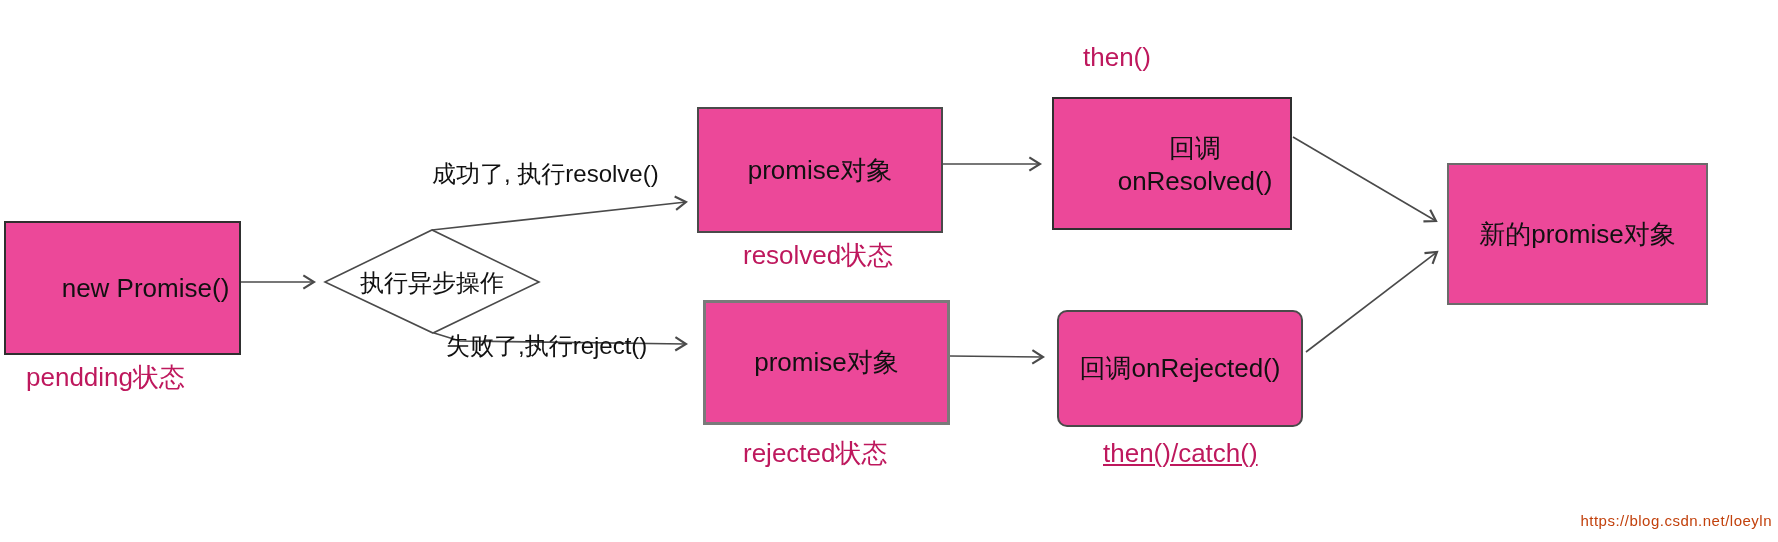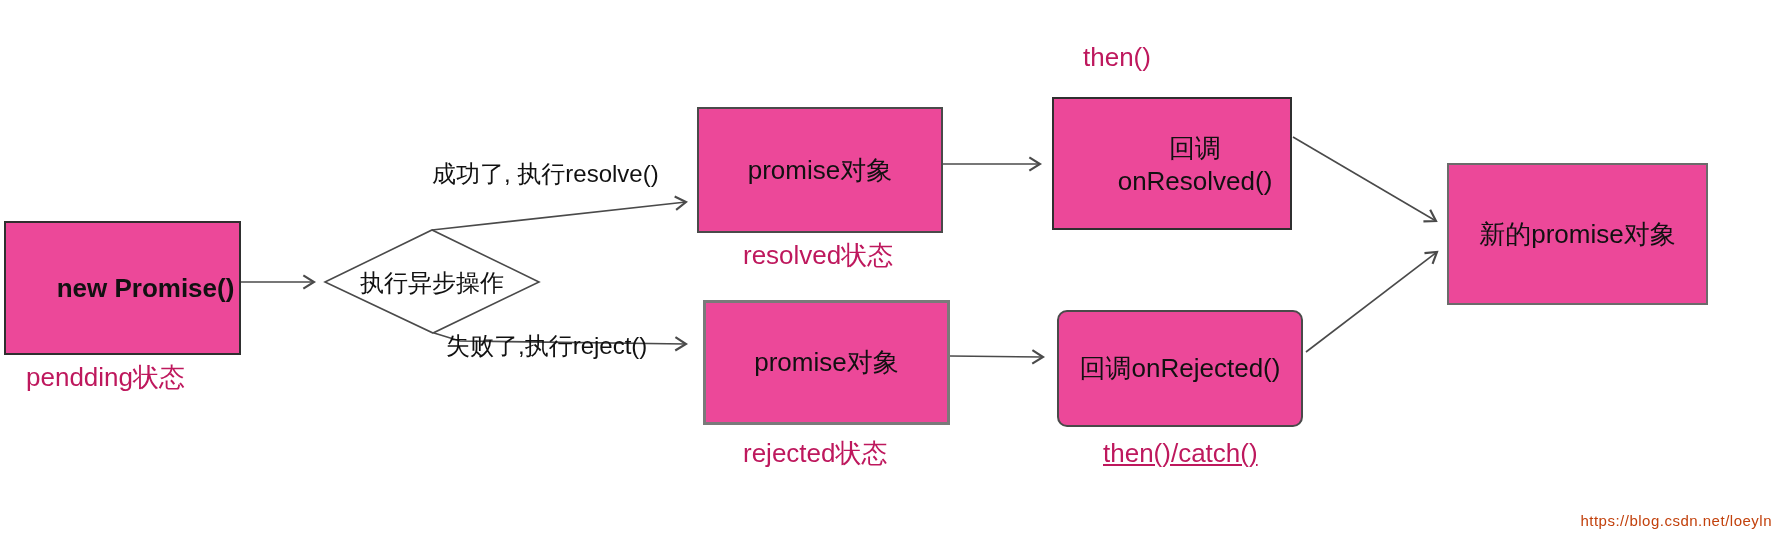--- a/index.html
+++ b/index.html
@@ -75,21 +75,21 @@
 
     <line x1="943" y1="164" x2="1040" y2="164" stroke="#4a4a4a" stroke-width="1.6" marker-end="url(#arrow)"></line>
 
     <line x1="950" y1="356" x2="1043" y2="357" stroke="#4a4a4a" stroke-width="1.6" marker-end="url(#arrow)"></line>
 
     <line x1="1293" y1="137" x2="1436" y2="221" stroke="#4a4a4a" stroke-width="1.6" marker-end="url(#arrow)"></line>
 
     <line x1="1306" y1="352" x2="1437" y2="252" stroke="#4a4a4a" stroke-width="1.6" marker-end="url(#arrow)"></line>
   </svg>
 
-  <div class="node b-dark" style="left:4px;top:221px;width:237px;height:134px;font-weight:bold;">new Promise()</div>
+  <div class="node b-dark" style="left:4px;top:221px;width:237px;height:134px;">new Promise()</div>
 
   <div class="node b-mid" style="left:697px;top:107px;width:246px;height:126px;">promise对象</div>
 
   <div class="node b-dark" style="left:1052px;top:97px;width:240px;height:133px;">回调onResolved()</div>
 
   <div class="node b-gray" style="left:703px;top:300px;width:247px;height:125px;">promise对象</div>
 
   <div class="node b-mid" style="left:1057px;top:310px;width:246px;height:117px;border-radius:10px;">回调onRejected()</div>
 
   <div class="node b-gray2" style="left:1447px;top:163px;width:261px;height:142px;">新的promise对象</div>

